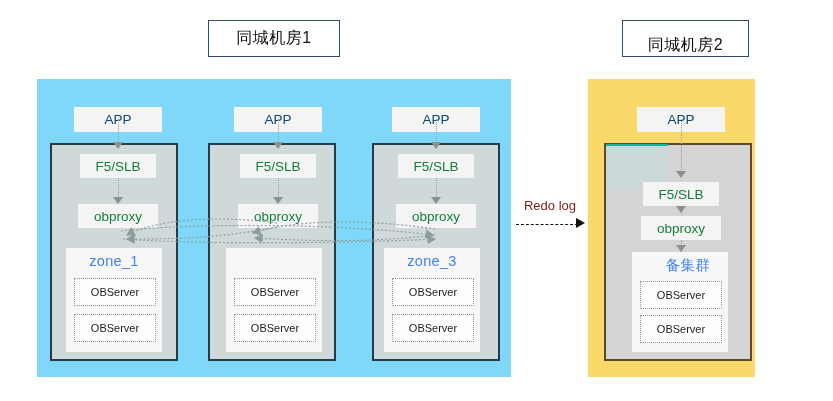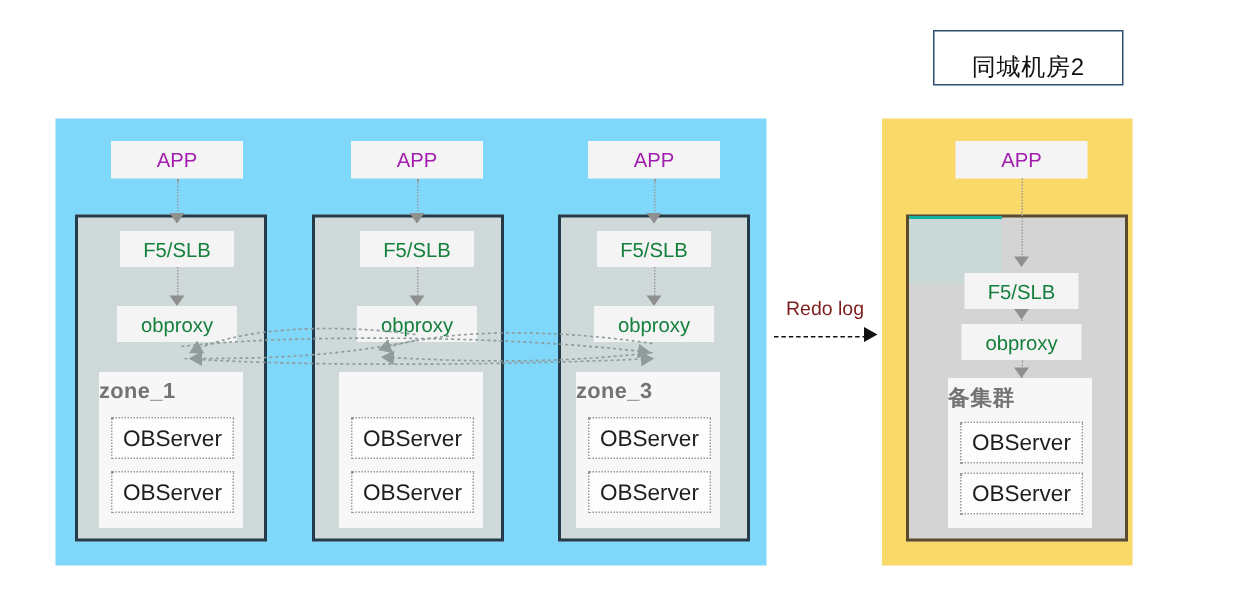--- a/index.html
+++ b/index.html
@@ -29,29 +29,29 @@
 
   
   #standby-box{position:absolute;left:604px;top:143px;width:148px;height:218px;
                background:#d4d4d4;border:2px solid #5c4a2c;box-sizing:border-box;}
   #standby-accent{position:absolute;left:606px;top:144px;width:62px;height:45px;
                   background:#cbd8d8;border-top:2.5px solid #13b2a0;box-sizing:border-box;}
 
   
   .node{position:absolute;background:#f4f4f4;display:flex;align-items:center;
         justify-content:center;color:#15803d;font-size:13.5px;white-space:nowrap;}
-  .node.app{color:#a21caf;}
+  .node.app{color:#0c4a6e;margin-top:13px;}
 
   
   .zone-card{position:absolute;background:#f7f7f7;}
-  .zone-label{position:absolute;width:100%;color:#737373;
-              font-size:14.5px;font-weight:bold;letter-spacing:.3px;}
+  .zone-label{position:absolute;width:100%;text-align:center;color:#3b82f6;
+              font-size:14.5px;font-weight:normal;letter-spacing:.3px;}
   .observer{position:absolute;border:1px dotted #9a9a9a;background:#fdfdfd;
             display:flex;align-items:center;justify-content:center;
-            color:#1d1d1d;font-size:15px;}
+            color:#1d1d1d;font-size:11px;}
 
   
   .v-arrow{position:absolute;width:1px;border-left:1.6px dotted #9b9b9b;}
   .v-head{position:absolute;width:0;height:0;
           border-left:5px solid transparent;border-right:5px solid transparent;
           border-top:7px solid #8f8f8f;}
 
   
   #redo-label{position:absolute;left:513px;top:198px;width:74px;text-align:center;
               font-size:13px;color:#7f1d1d;}
@@ -62,20 +62,23 @@
              border-left:9px solid #111111;}
 
   
   #mesh{position:absolute;left:37px;top:205px;width:474px;height:60px;}
 </style>
 </head>
 <body>
 
 <div class="canvas">
 
+  <div class="title-box" id="title-left">
+    <span>同城机房1</span>
+  </div>
   <div class="title-box" id="title-right">
     <span>同城机房2</span>
   </div>
 
   <div class="region" id="region-primary"></div>
 
   <div class="zone-box" id="zone-box-1"></div>
   <div class="zone-box" id="zone-box-2"></div>
   <div class="zone-box" id="zone-box-3"></div>
 

